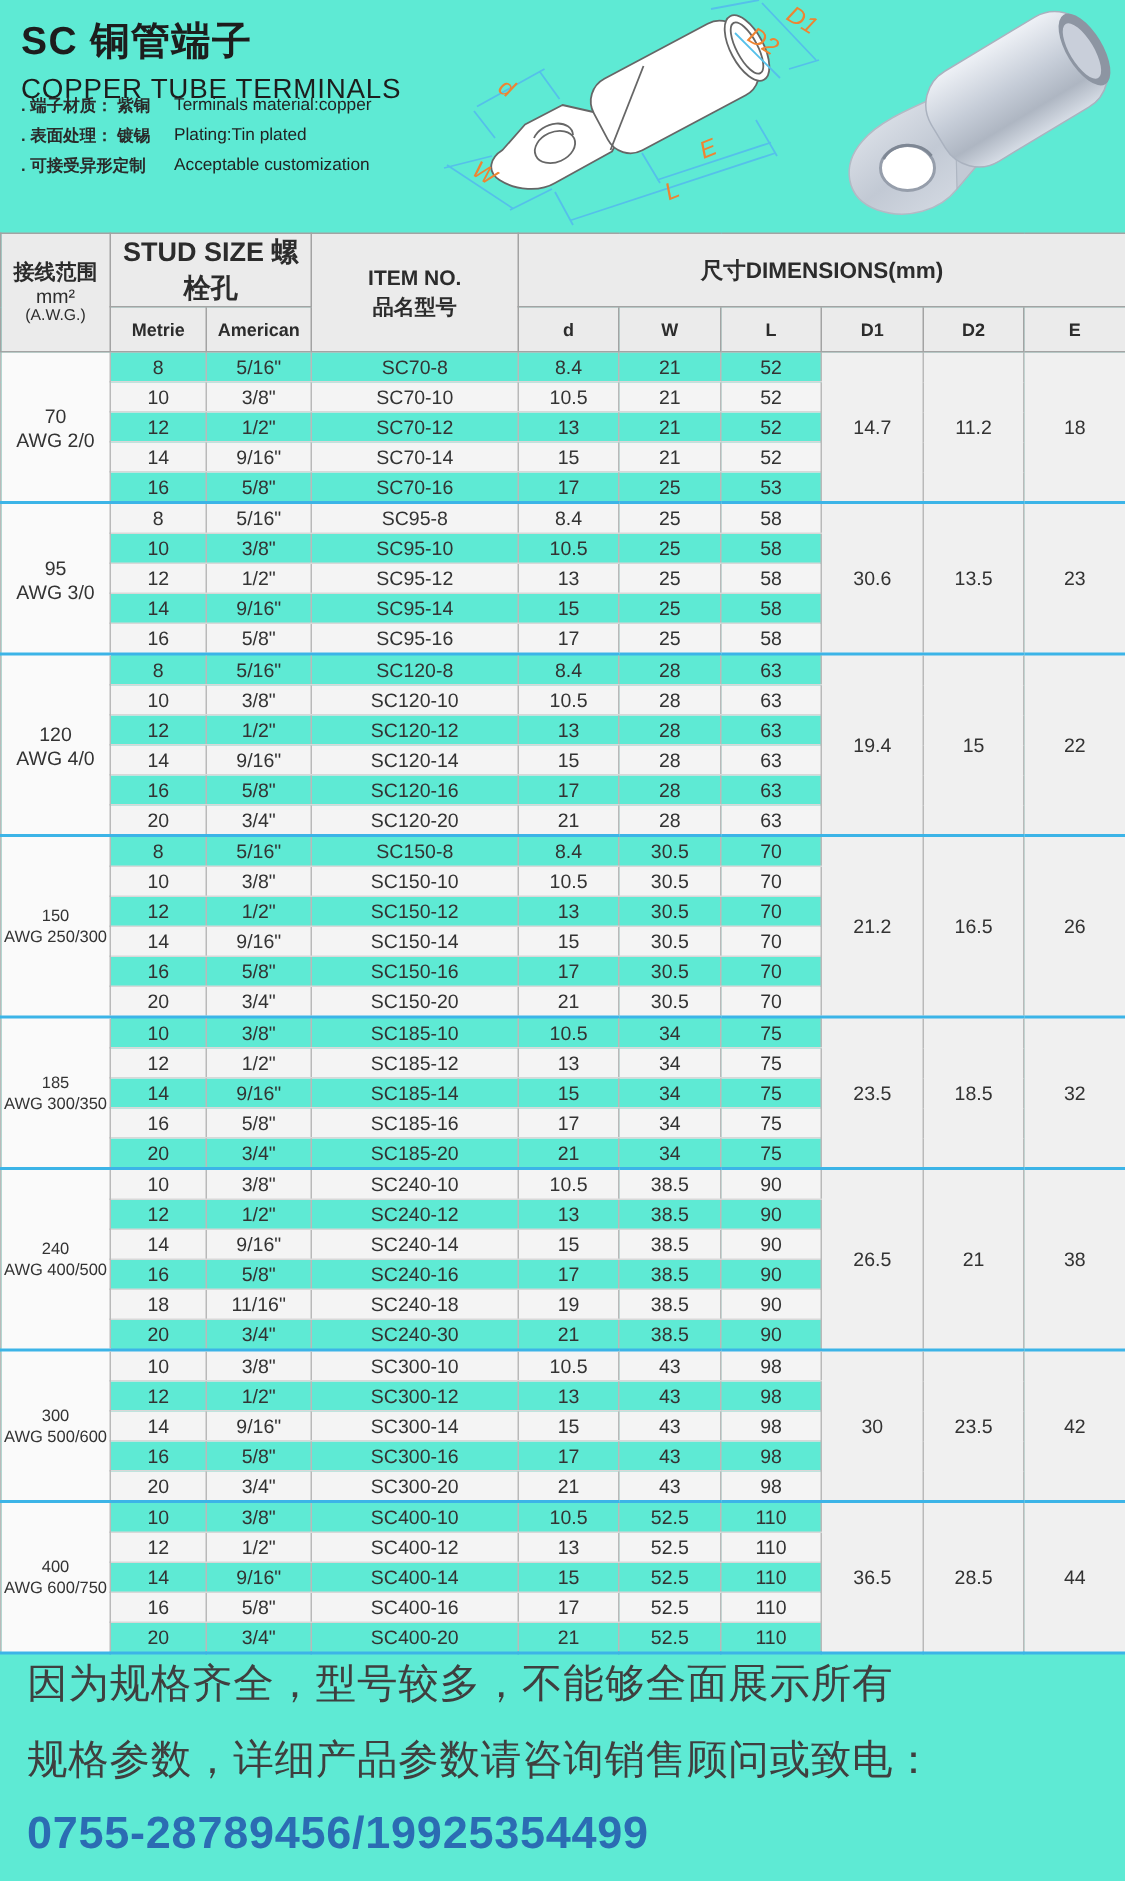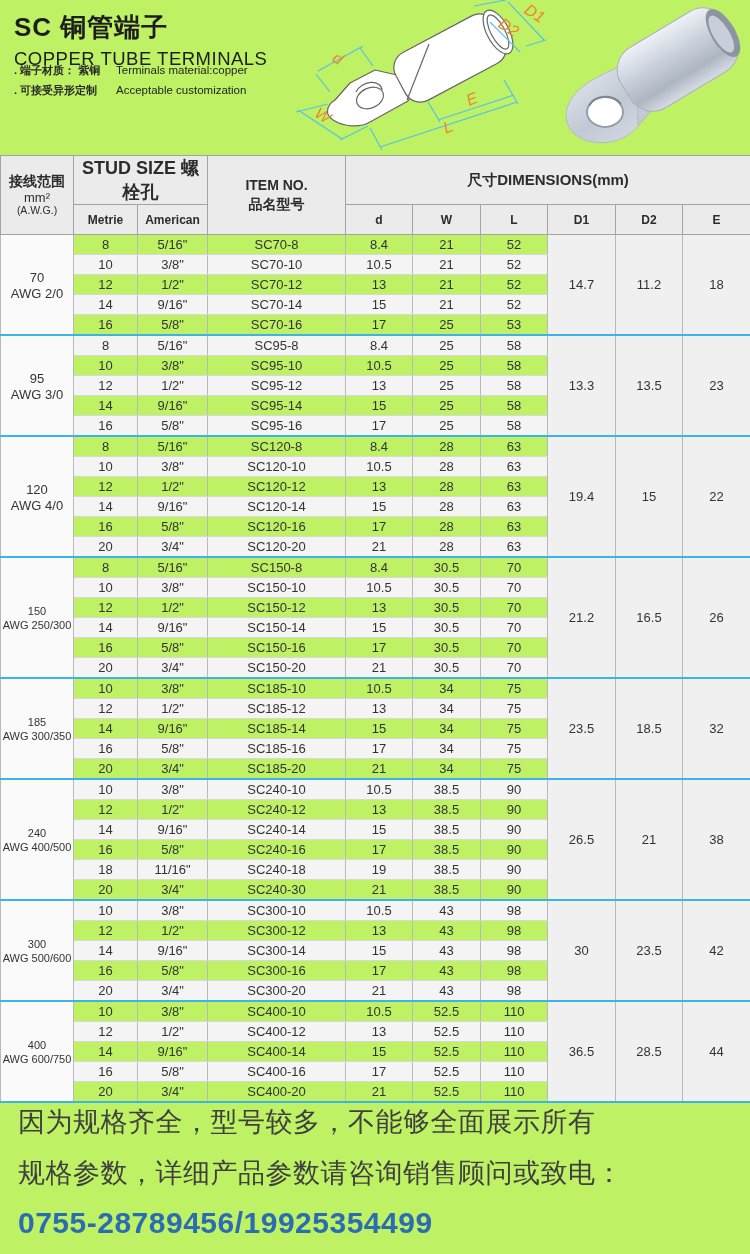--- a/index.html
+++ b/index.html
@@ -1,16 +1,16 @@
 <!DOCTYPE html>
 <html style="--accent_orange: #ee8432; --separator_cyan: #3cb4e7; --phone_blue: #2b6cb3; --header_bg: #ebebeb; --dim_line_cyan: #55c0ea;"><head>
 <meta charset="utf-8">
 <style>
   html,body{margin:0;padding:0;background:#ffffff;}
-  .page{position:relative;width:750px;height:1254px;background:#bef264;overflow:hidden;
+  .page{position:relative;width:750px;height:1254px;background:#5eead4;overflow:hidden;
         font-family:"Liberation Sans","DejaVu Sans",sans-serif;color:#333;}
 
   
   .brand{position:absolute;left:14px;top:10px;width:260px;}
   .title-zh{font-size:26px;font-weight:bold;color:#1d1d1d;letter-spacing:1px;}
   .title-en{font-size:18.5px;color:#1d1d1d;margin-top:3px;letter-spacing:0.5px;}
   .bullets{position:absolute;left:14px;top:60px;width:270px;}
   .bullet-row{display:flex;height:20px;align-items:center;}
   .bullet-zh{width:102px;font-size:11px;font-weight:bold;color:#2a2a2a;white-space:nowrap;}
   .bullet-en{font-size:11.5px;color:#222;white-space:nowrap;}
@@ -52,20 +52,24 @@
 <div class="page">
 
   <div class="brand">
     <div class="title-zh">SC 铜管端子</div>
     <div class="title-en">COPPER TUBE TERMINALS</div>
   </div>
   <div class="bullets">
     <div class="bullet-row">
       <span class="bullet-zh">. 端子材质： 紫铜</span>
       <span class="bullet-en">Terminals material:copper</span>
+    </div>
+    <div class="bullet-row">
+      <span class="bullet-zh">. 表面处理： 镀锡</span>
+      <span class="bullet-en">Plating:Tin plated</span>
     </div>
     <div class="bullet-row">
       <span class="bullet-zh">. 可接受异形定制</span>
       <span class="bullet-en">Acceptable customization</span>
     </div>
   </div>
 
   <svg class="diagram" width="282" height="158" viewBox="0 0 282 158">
     <g stroke="#666" stroke-width="1.2" fill="#ffffff" stroke-linejoin="round">
 
@@ -227,21 +231,21 @@
           <td class="range-cell" rowspan="5">
             <div class="range-num">95</div>
             <div class="range-awg">AWG 3/0</div>
           </td>
           <td class="c-metric odd">8</td>
           <td class="c-american odd">5/16"</td>
           <td class="c-item odd">SC95-8</td>
           <td class="c-d odd">8.4</td>
           <td class="c-w odd">25</td>
           <td class="c-l odd">58</td>
-          <td class="dim-merge" rowspan="5">13.3</td>
+          <td class="dim-merge" rowspan="5">30.6</td>
           <td class="dim-merge" rowspan="5">13.5</td>
           <td class="dim-merge" rowspan="5">23</td>
         </tr>
         <tr>
           <td class="c-metric">10</td>
           <td class="c-american">3/8"</td>
           <td class="c-item">SC95-10</td>
           <td class="c-d">10.5</td>
           <td class="c-w">25</td>
           <td class="c-l">58</td>

